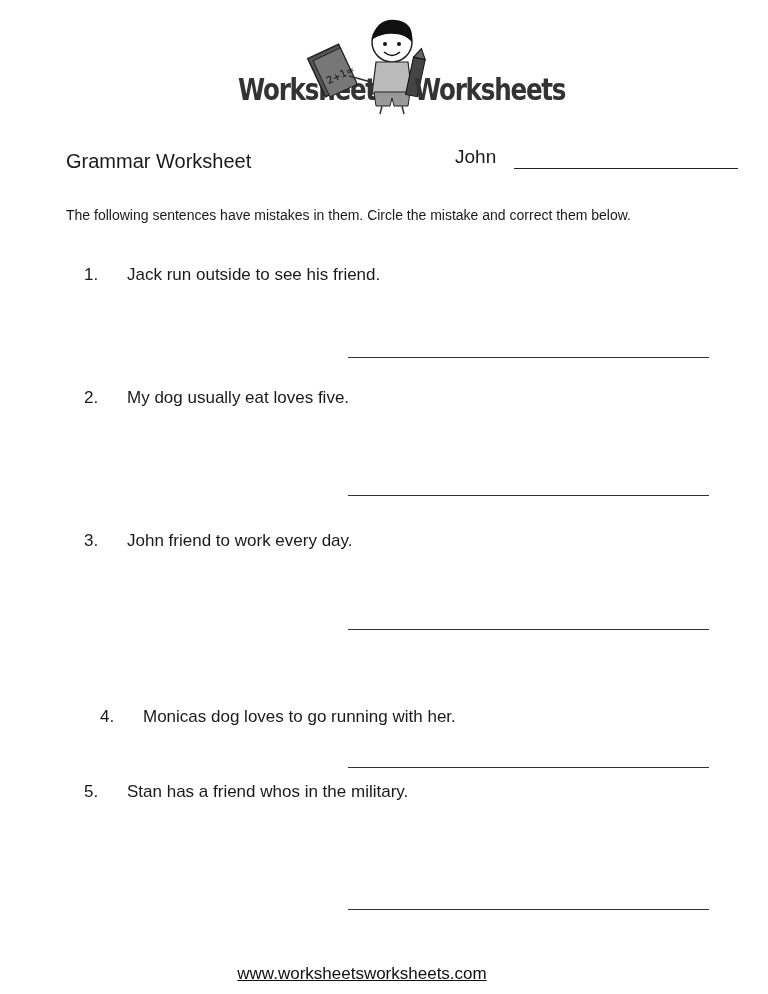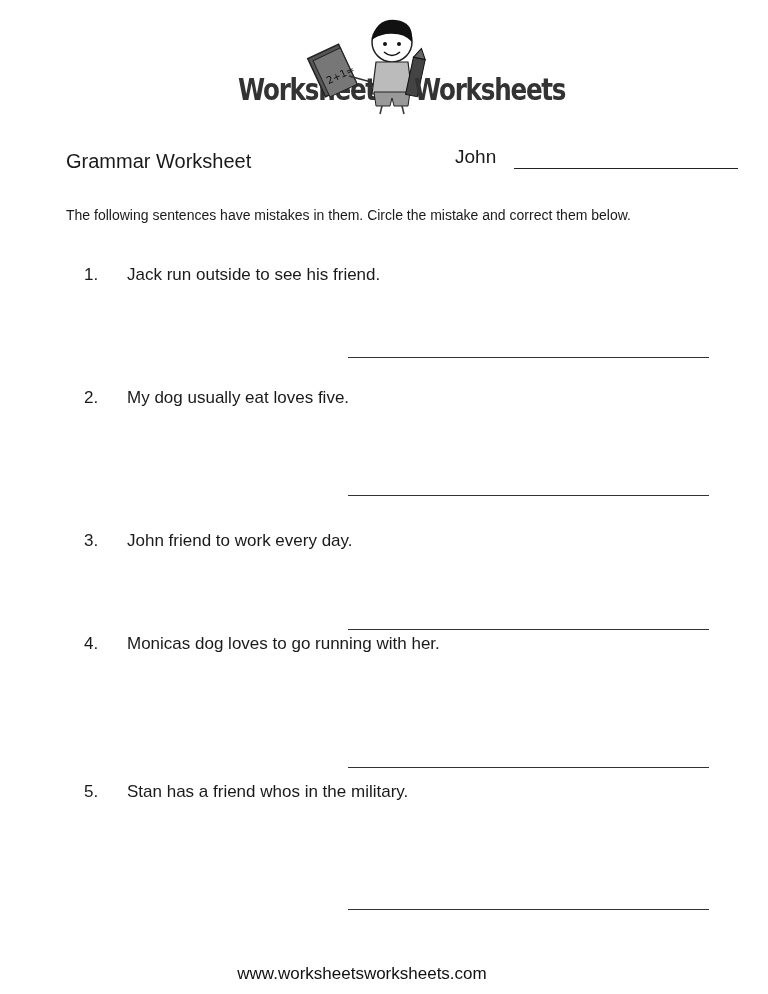--- a/index.html
+++ b/index.html
@@ -11,21 +11,21 @@
                transform:scaleX(0.82); transform-origin:left top; }
   .logo-word.left { left:2px; }
   .logo-word.right { left:178px; }
   .title { position:absolute; left:66px; top:150px; font-size:20px; color:#1a1a1a; }
   .name-label { position:absolute; left:455px; top:146px; font-size:19px; }
   .name-line { position:absolute; left:514px; top:168px; width:224px; border-bottom:1.5px solid #222; }
   .instructions { position:absolute; left:66px; top:202px; width:690px; font-size:14px; line-height:26px; }
   .q { position:absolute; left:84px; font-size:17px; }
   .q .num { display:inline-block; width:43px; }
   .answer-line { position:absolute; left:348px; width:361px; border-bottom:1.5px solid #333; }
-  .footer { position:absolute; left:0; width:724px; top:964px; text-align:center; font-size:17px; color:#111; }
+  .footer { position:absolute; left:0; width:724px; top:964px; text-align:center; font-size:17px; color:#111;text-decoration:underline; }
 </style>
 </head>
 <body>
 
 <div class="logo">
   <span class="logo-word left">Worksheets</span>
   <svg width="300" height="104" style="position:absolute;left:0;top:0;">
 
     <g transform="rotate(-25 100 58)">
       <rect x="80" y="34" width="34" height="42" fill="#555" stroke="#222" stroke-width="1.5"></rect>
@@ -68,21 +68,21 @@
 <div class="q" style="top:388px;">
   <span class="num">2.</span><span>My dog usually eat loves five.</span>
 </div>
 <div class="answer-line" style="top:495px;"></div>
 
 <div class="q" style="top:531px;">
   <span class="num">3.</span><span>John friend to work every day.</span>
 </div>
 <div class="answer-line" style="top:629px;"></div>
 
-<div class="q" style="top:634px;">
+<div class="q" style="top:707px;margin-left:16px;">
   <span class="num">4.</span><span>Monicas dog loves to go running with her.</span>
 </div>
 <div class="answer-line" style="top:767px;"></div>
 
 <div class="q" style="top:782px;">
   <span class="num">5.</span><span>Stan has a friend whos in the military.</span>
 </div>
 <div class="answer-line" style="top:909px;"></div>
 
 <div class="footer">www.worksheetsworksheets.com</div>

